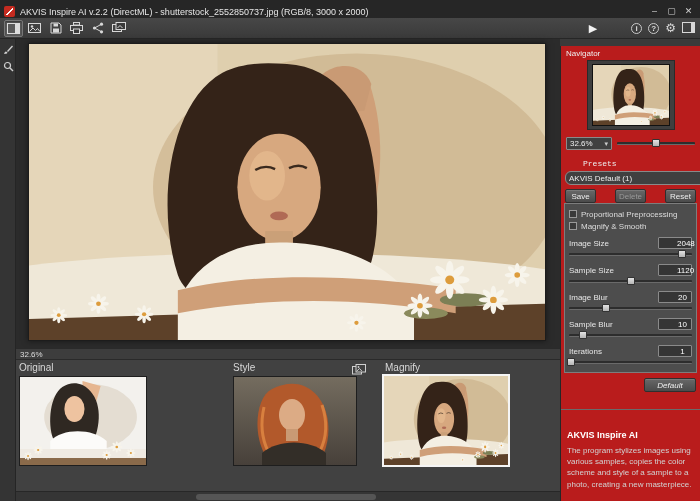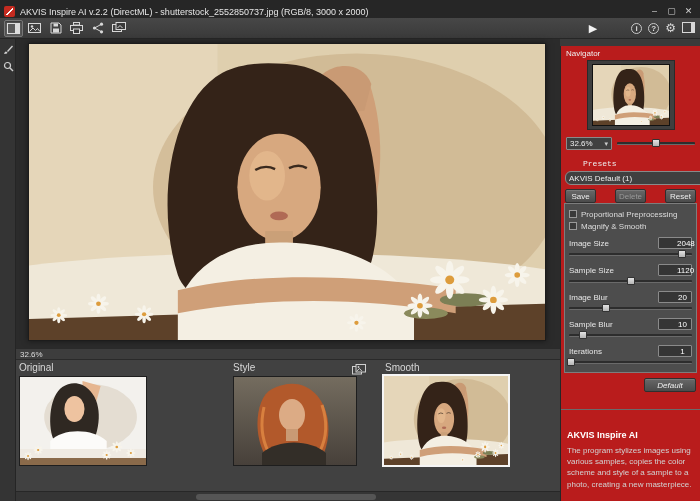--- a/index.html
+++ b/index.html
@@ -302,21 +302,21 @@
     <div class="bp-label" style="left:3px">Original</div>
     <div class="bp-label" style="left:217px">Style</div>
     <div class="images-icon">
       <svg width="14" height="11" viewBox="0 0 14 11">
           <rect x="0.5" y="2.5" width="9" height="7.5" fill="none" stroke="#cfcfcf"></rect>
           <rect x="4" y="0.5" width="9.5" height="7.5" fill="#414141" stroke="#cfcfcf"></rect>
           <circle cx="6.5" cy="3" r="0.9" fill="#cfcfcf"></circle>
           <path d="M4.8,7 L7.5,4.5 L9.8,7" fill="none" stroke="#cfcfcf"></path>
         </svg>
     </div>
-    <div class="bp-label" style="left:369px">Smooth</div>
+    <div class="bp-label" style="left:369px">Magnify</div>
 
     <div class="thumb" style="left:3px">
       <svg width="126" height="88" viewBox="0 0 125 88" preserveAspectRatio="none">
           <use href="#sym-original"></use>
         </svg>
     </div>
     <div class="thumb" style="left:217px">
       <svg width="122" height="88" viewBox="0 0 122 88" preserveAspectRatio="none">
           <use href="#sym-style"></use>
         </svg>

